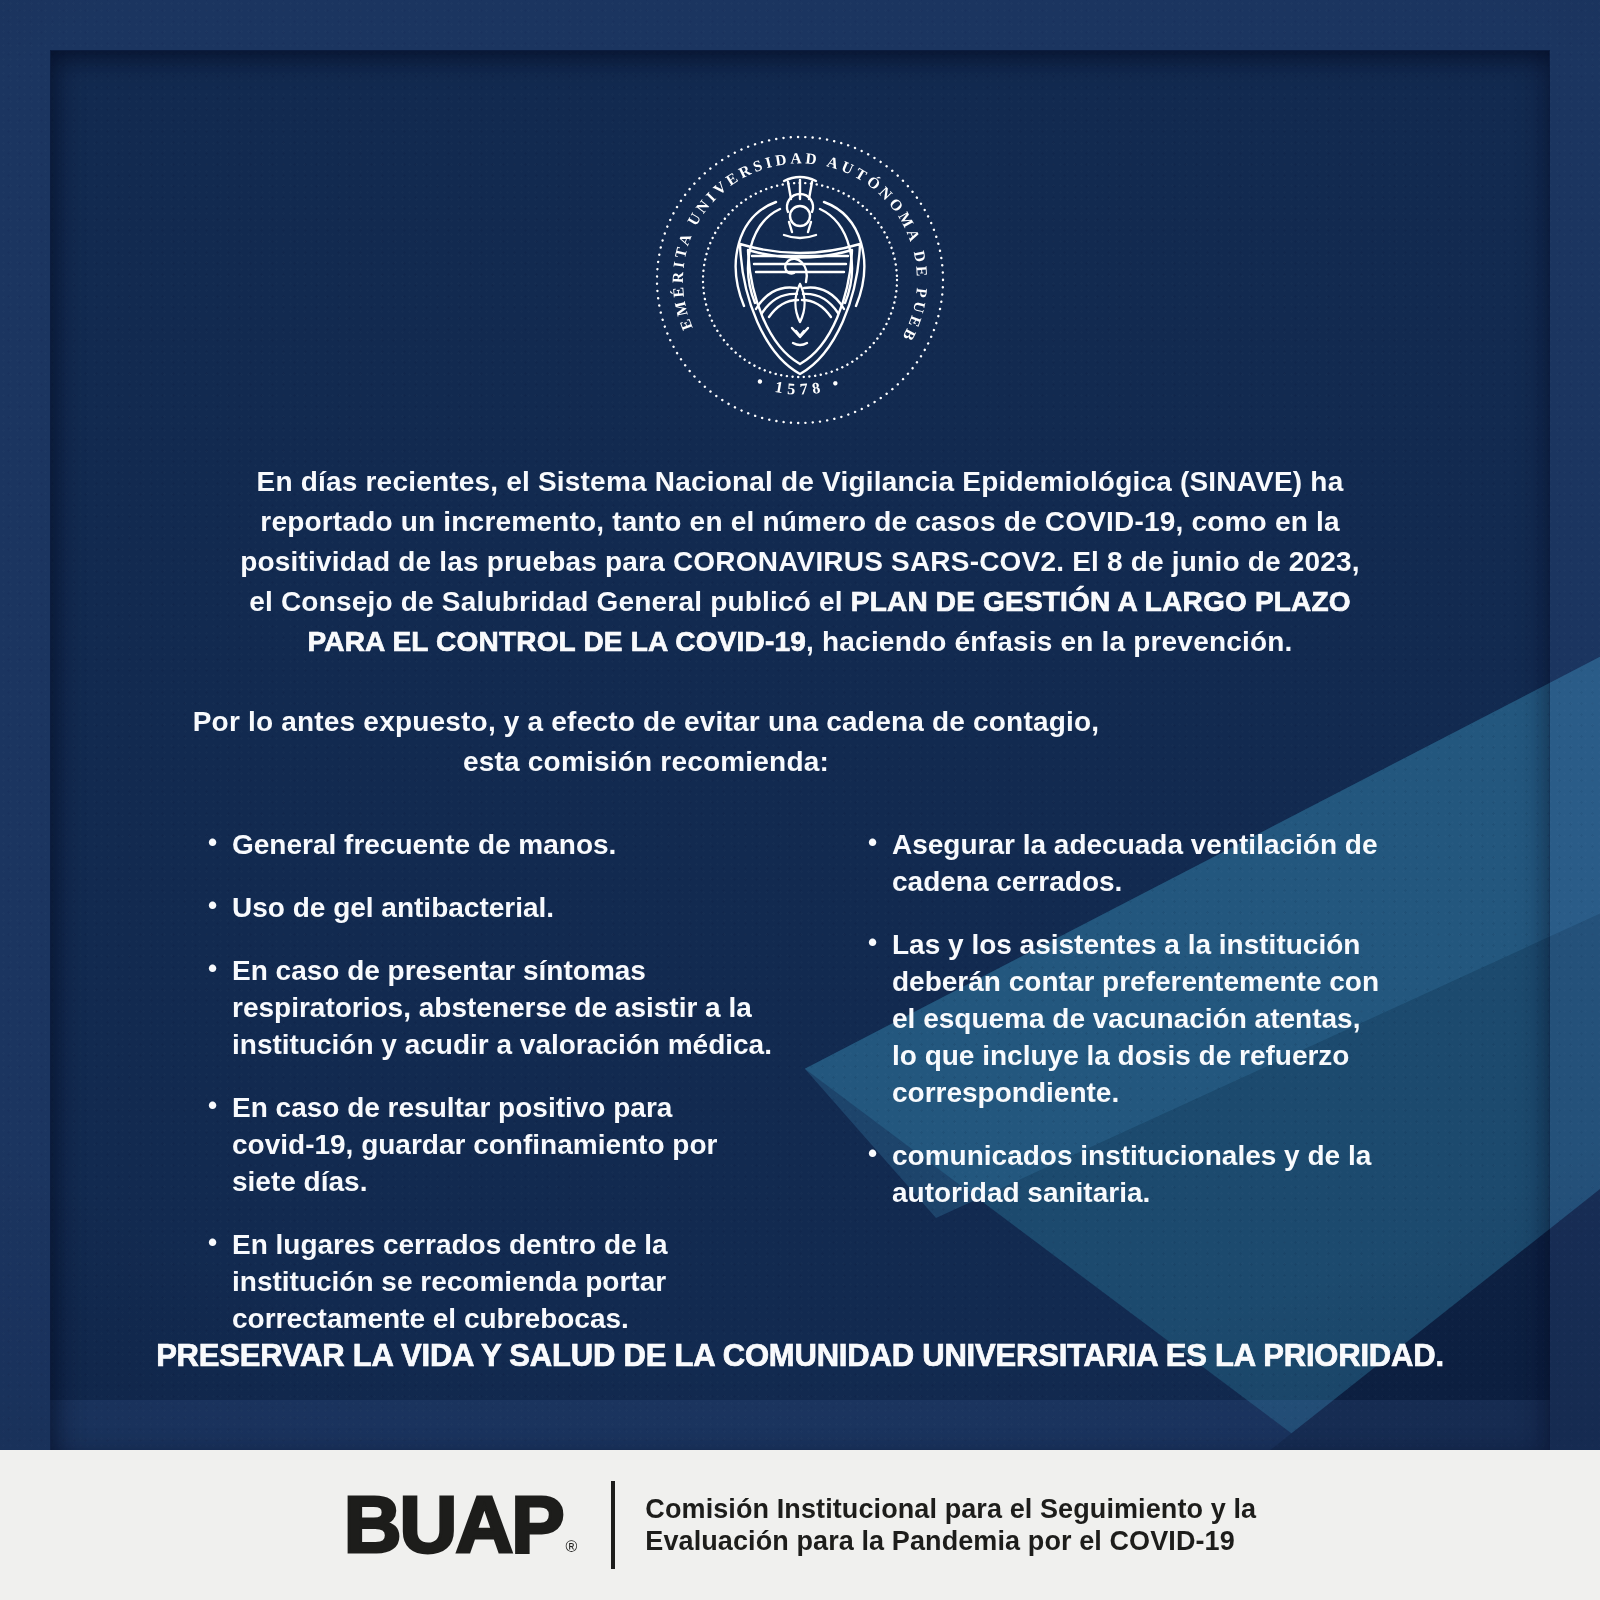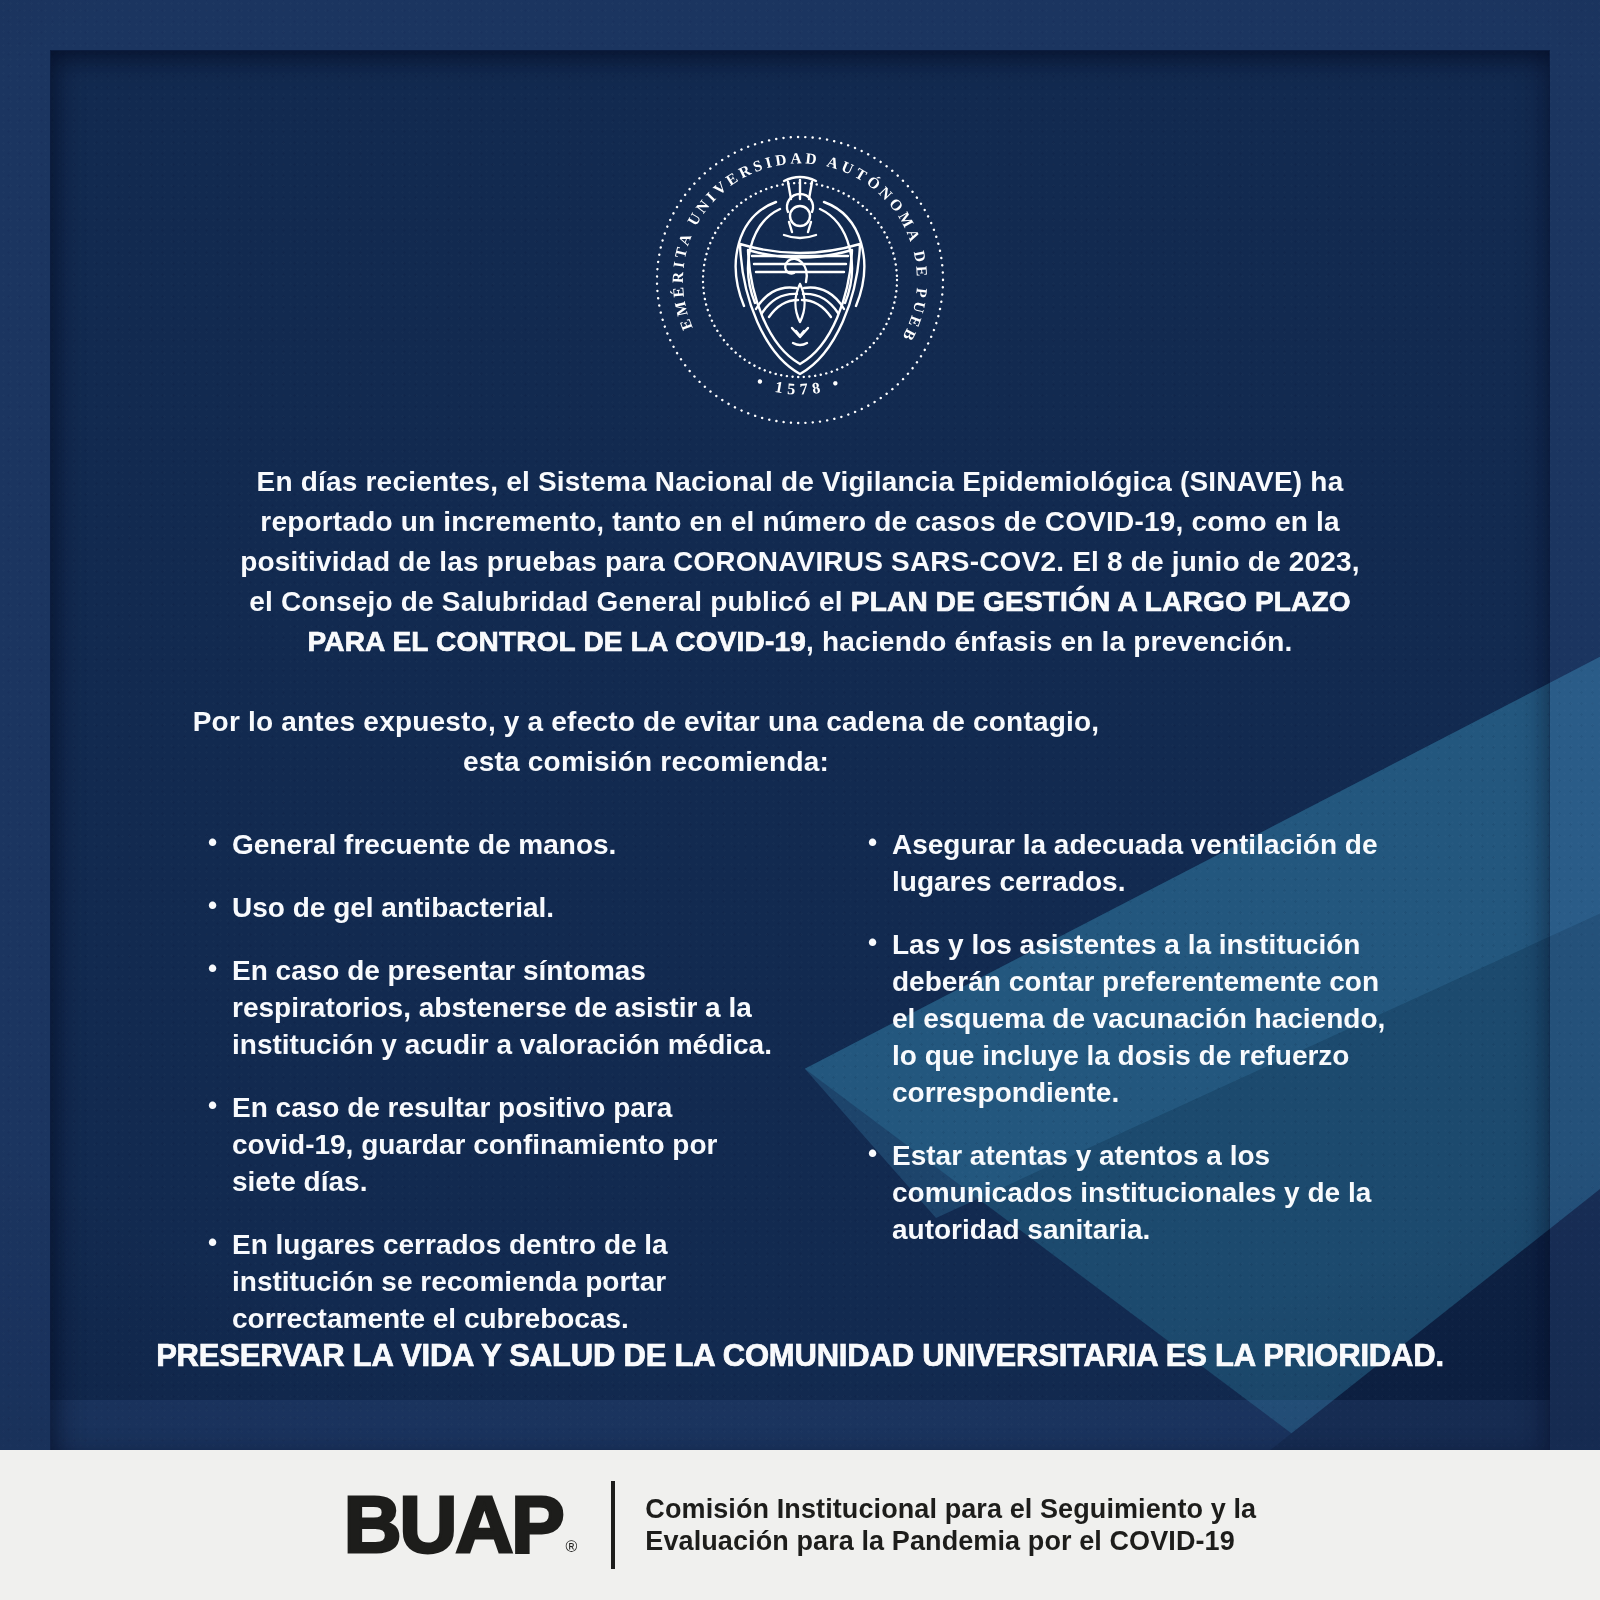--- a/index.html
+++ b/index.html
@@ -138,31 +138,30 @@
         </li>
         <li>
           <span class="ln">En lugares cerrados dentro de la</span>
           <span class="ln">institución se recomienda portar</span>
           <span class="ln">correctamente el cubrebocas.</span>
         </li>
       </ul>
     <ul class="colR">
         <li>
           <span class="ln">Asegurar la adecuada ventilación de</span>
-          <span class="ln">lugares cerrados.</span>
+          <span class="ln">cadena cerrados.</span>
         </li>
         <li>
           <span class="ln">Las y los asistentes a la institución</span>
           <span class="ln">deberán contar preferentemente con</span>
-          <span class="ln">el esquema de vacunación haciendo,</span>
+          <span class="ln">el esquema de vacunación atentas,</span>
           <span class="ln">lo que incluye la dosis de refuerzo</span>
           <span class="ln">correspondiente.</span>
         </li>
         <li>
-          <span class="ln">Estar atentas y atentos a los</span>
           <span class="ln">comunicados institucionales y de la</span>
           <span class="ln">autoridad sanitaria.</span>
         </li>
       </ul>
   </div>
 
   <div class="closing copy xb">PRESERVAR LA VIDA Y SALUD DE LA COMUNIDAD UNIVERSITARIA ES LA PRIORIDAD.</div>
 
   <div class="footer">
     <div class="brand-wrap">

